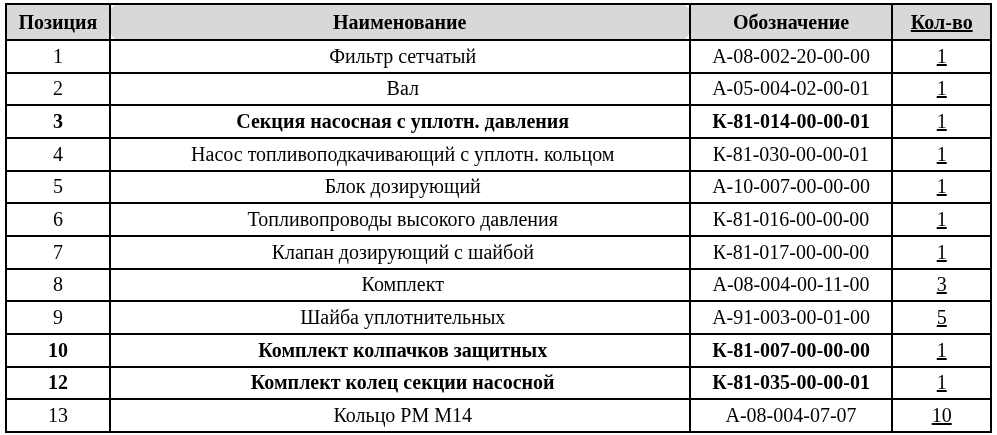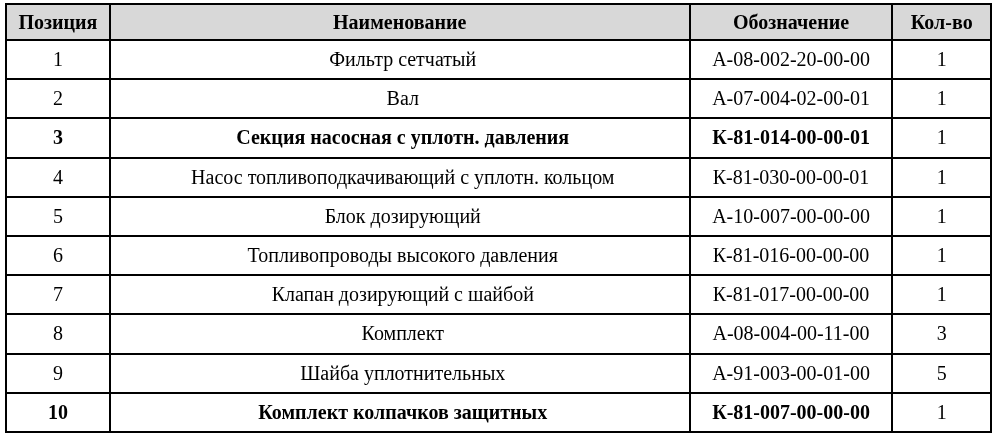--- a/index.html
+++ b/index.html
@@ -48,23 +48,23 @@
   tbody td {
     text-align: center;
     vertical-align: middle;
     background: #ffffff;
   }
   td.col-name {
     text-align: center;
     padding-left: 10px;
   }
   .col-pos  { width: 10.55%; }
-  .col-name { width: 58.85%; }
+  .col-name { width: 58.85%; border-radius: 10px; }
   .col-code { width: 20.60%; }
-  .col-qty  { width: 10.00%; }
+  .col-qty  { width: 10.00%; text-decoration: underline; }
   tr.bold-row td { font-weight: bold; }
   tr.bold-row td.col-qty { font-weight: normal; }
 </style>
 </head>
 <body>
 
 <div class="page">
   <table class="parts-table">
     <thead>
       <tr>
@@ -77,21 +77,21 @@
     <tbody>
         <tr>
     <td class="col-pos">1</td>
     <td class="col-name">Фильтр сетчатый</td>
     <td class="col-code">А-08-002-20-00-00</td>
     <td class="col-qty">1</td>
   </tr>
         <tr>
     <td class="col-pos">2</td>
     <td class="col-name">Вал</td>
-    <td class="col-code">А-07-004-02-00-01</td>
+    <td class="col-code">А-05-004-02-00-01</td>
     <td class="col-qty">1</td>
   </tr>
         <tr class="bold-row">
     <td class="col-pos">3</td>
     <td class="col-name">Секция насосная с уплотн. давления</td>
     <td class="col-code">К-81-014-00-00-01</td>
     <td class="col-qty">1</td>
   </tr>
         <tr>
     <td class="col-pos">4</td>
@@ -128,15 +128,27 @@
     <td class="col-name">Шайба уплотнительных</td>
     <td class="col-code">А-91-003-00-01-00</td>
     <td class="col-qty">5</td>
   </tr>
         <tr class="bold-row">
     <td class="col-pos">10</td>
     <td class="col-name">Комплект колпачков защитных</td>
     <td class="col-code">К-81-007-00-00-00</td>
     <td class="col-qty">1</td>
   </tr>
+        <tr class="bold-row">
+    <td class="col-pos">12</td>
+    <td class="col-name">Комплект колец секции насосной</td>
+    <td class="col-code">К-81-035-00-00-01</td>
+    <td class="col-qty">1</td>
+  </tr>
+        <tr>
+    <td class="col-pos">13</td>
+    <td class="col-name">Кольцо РМ М14</td>
+    <td class="col-code">А-08-004-07-07</td>
+    <td class="col-qty">10</td>
+  </tr>
       </tbody>
   </table>
 </div>
 
 </body></html>

